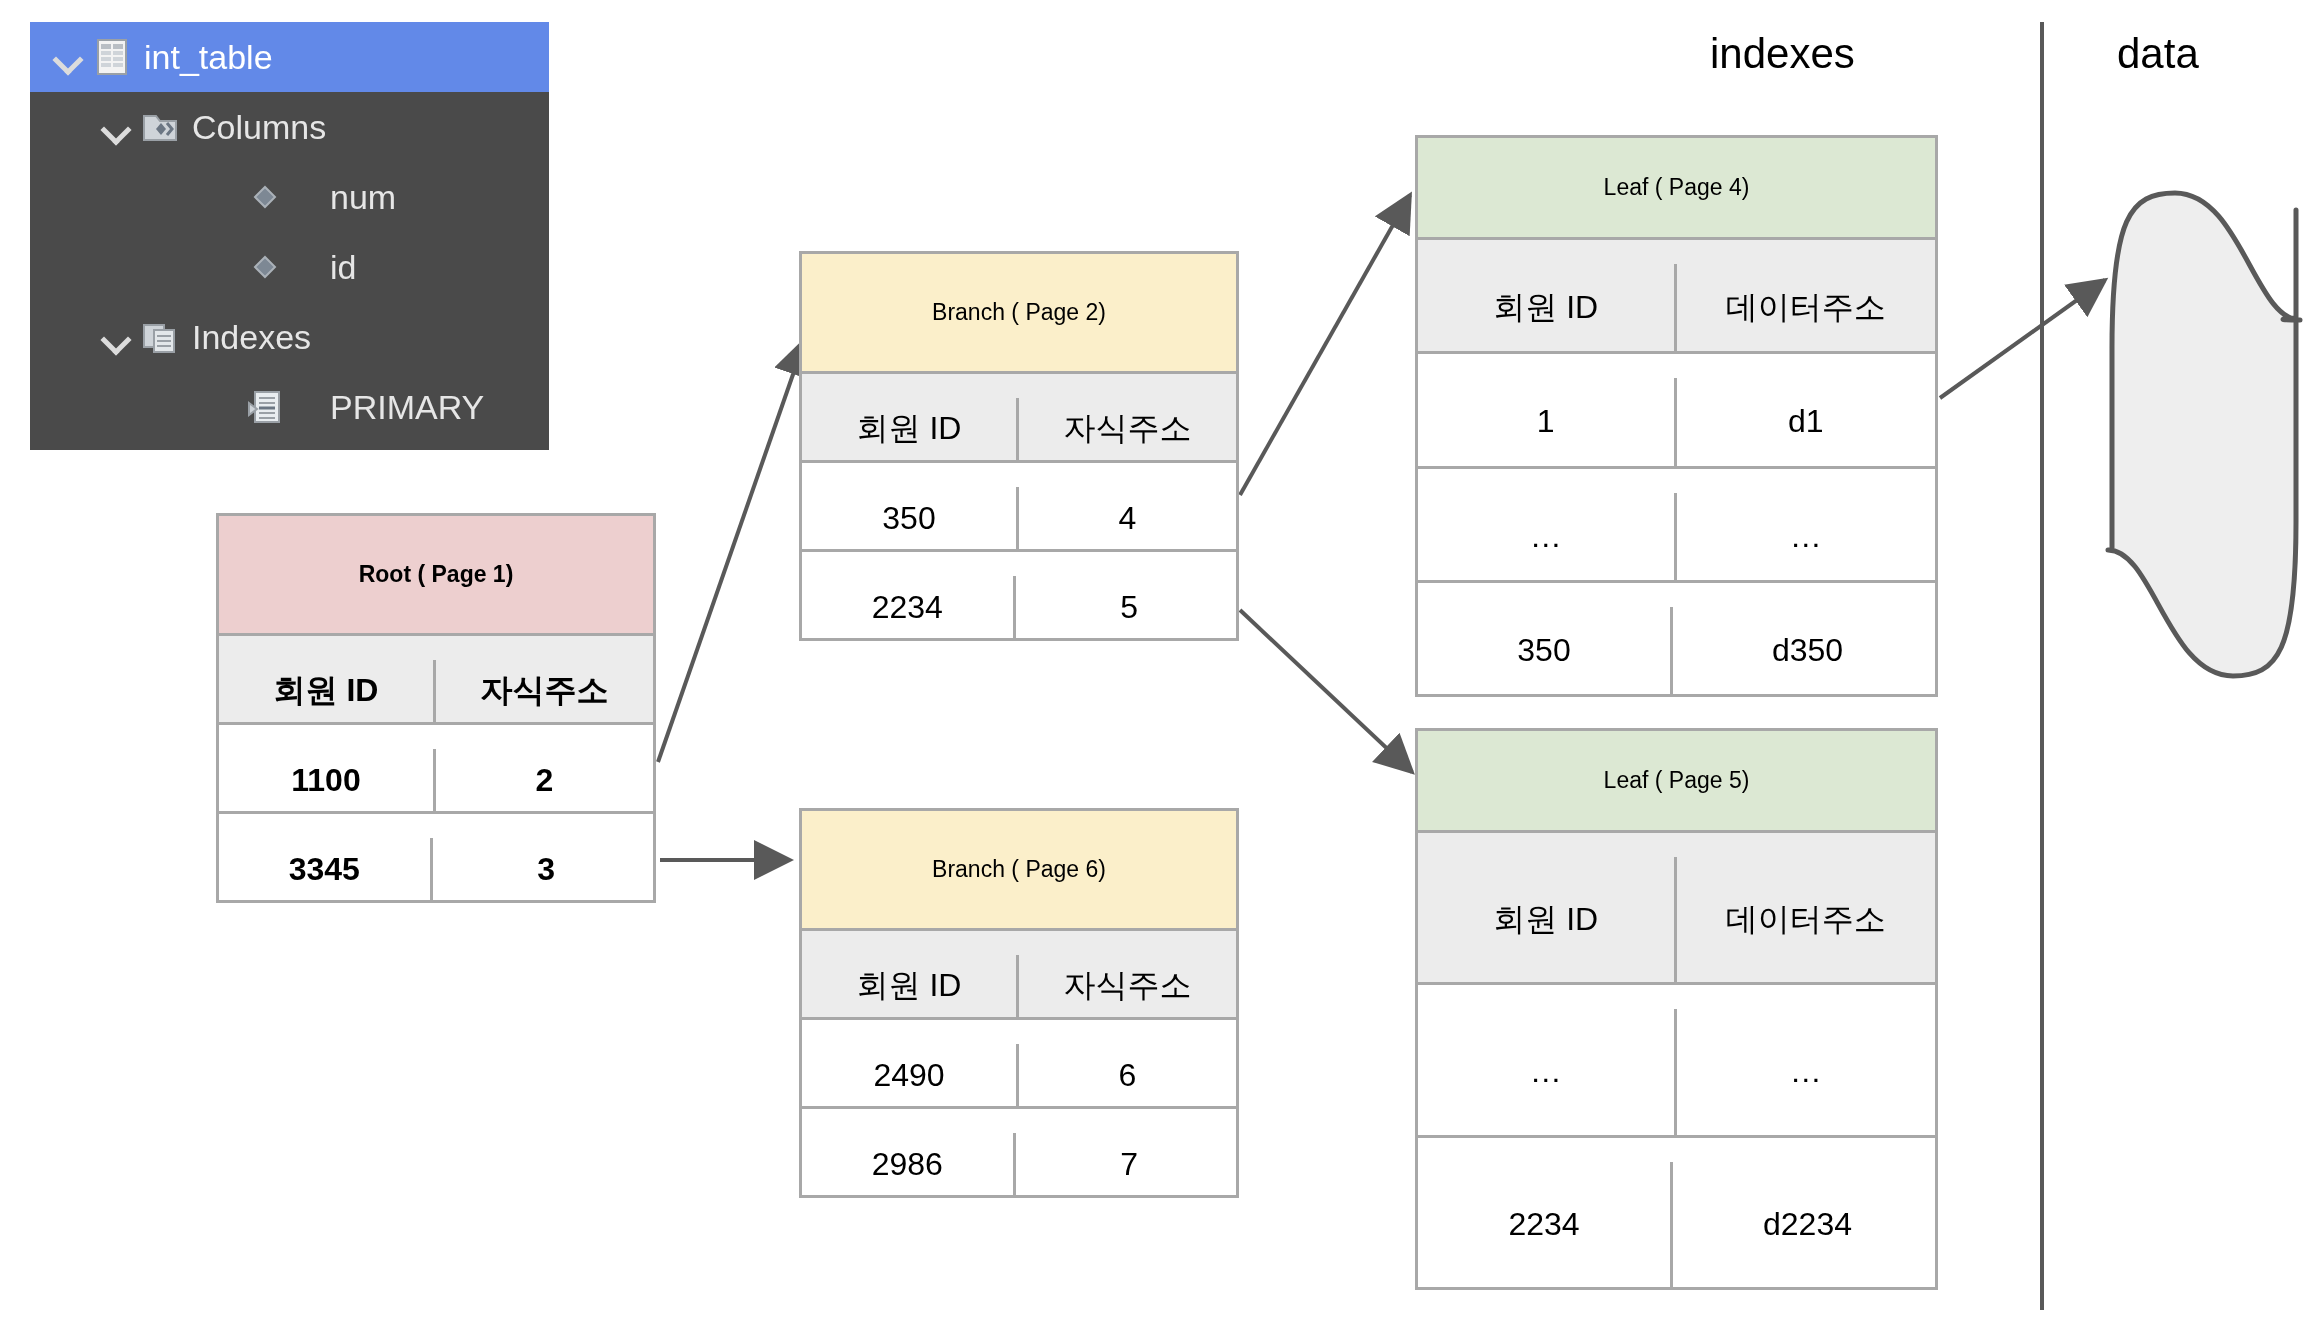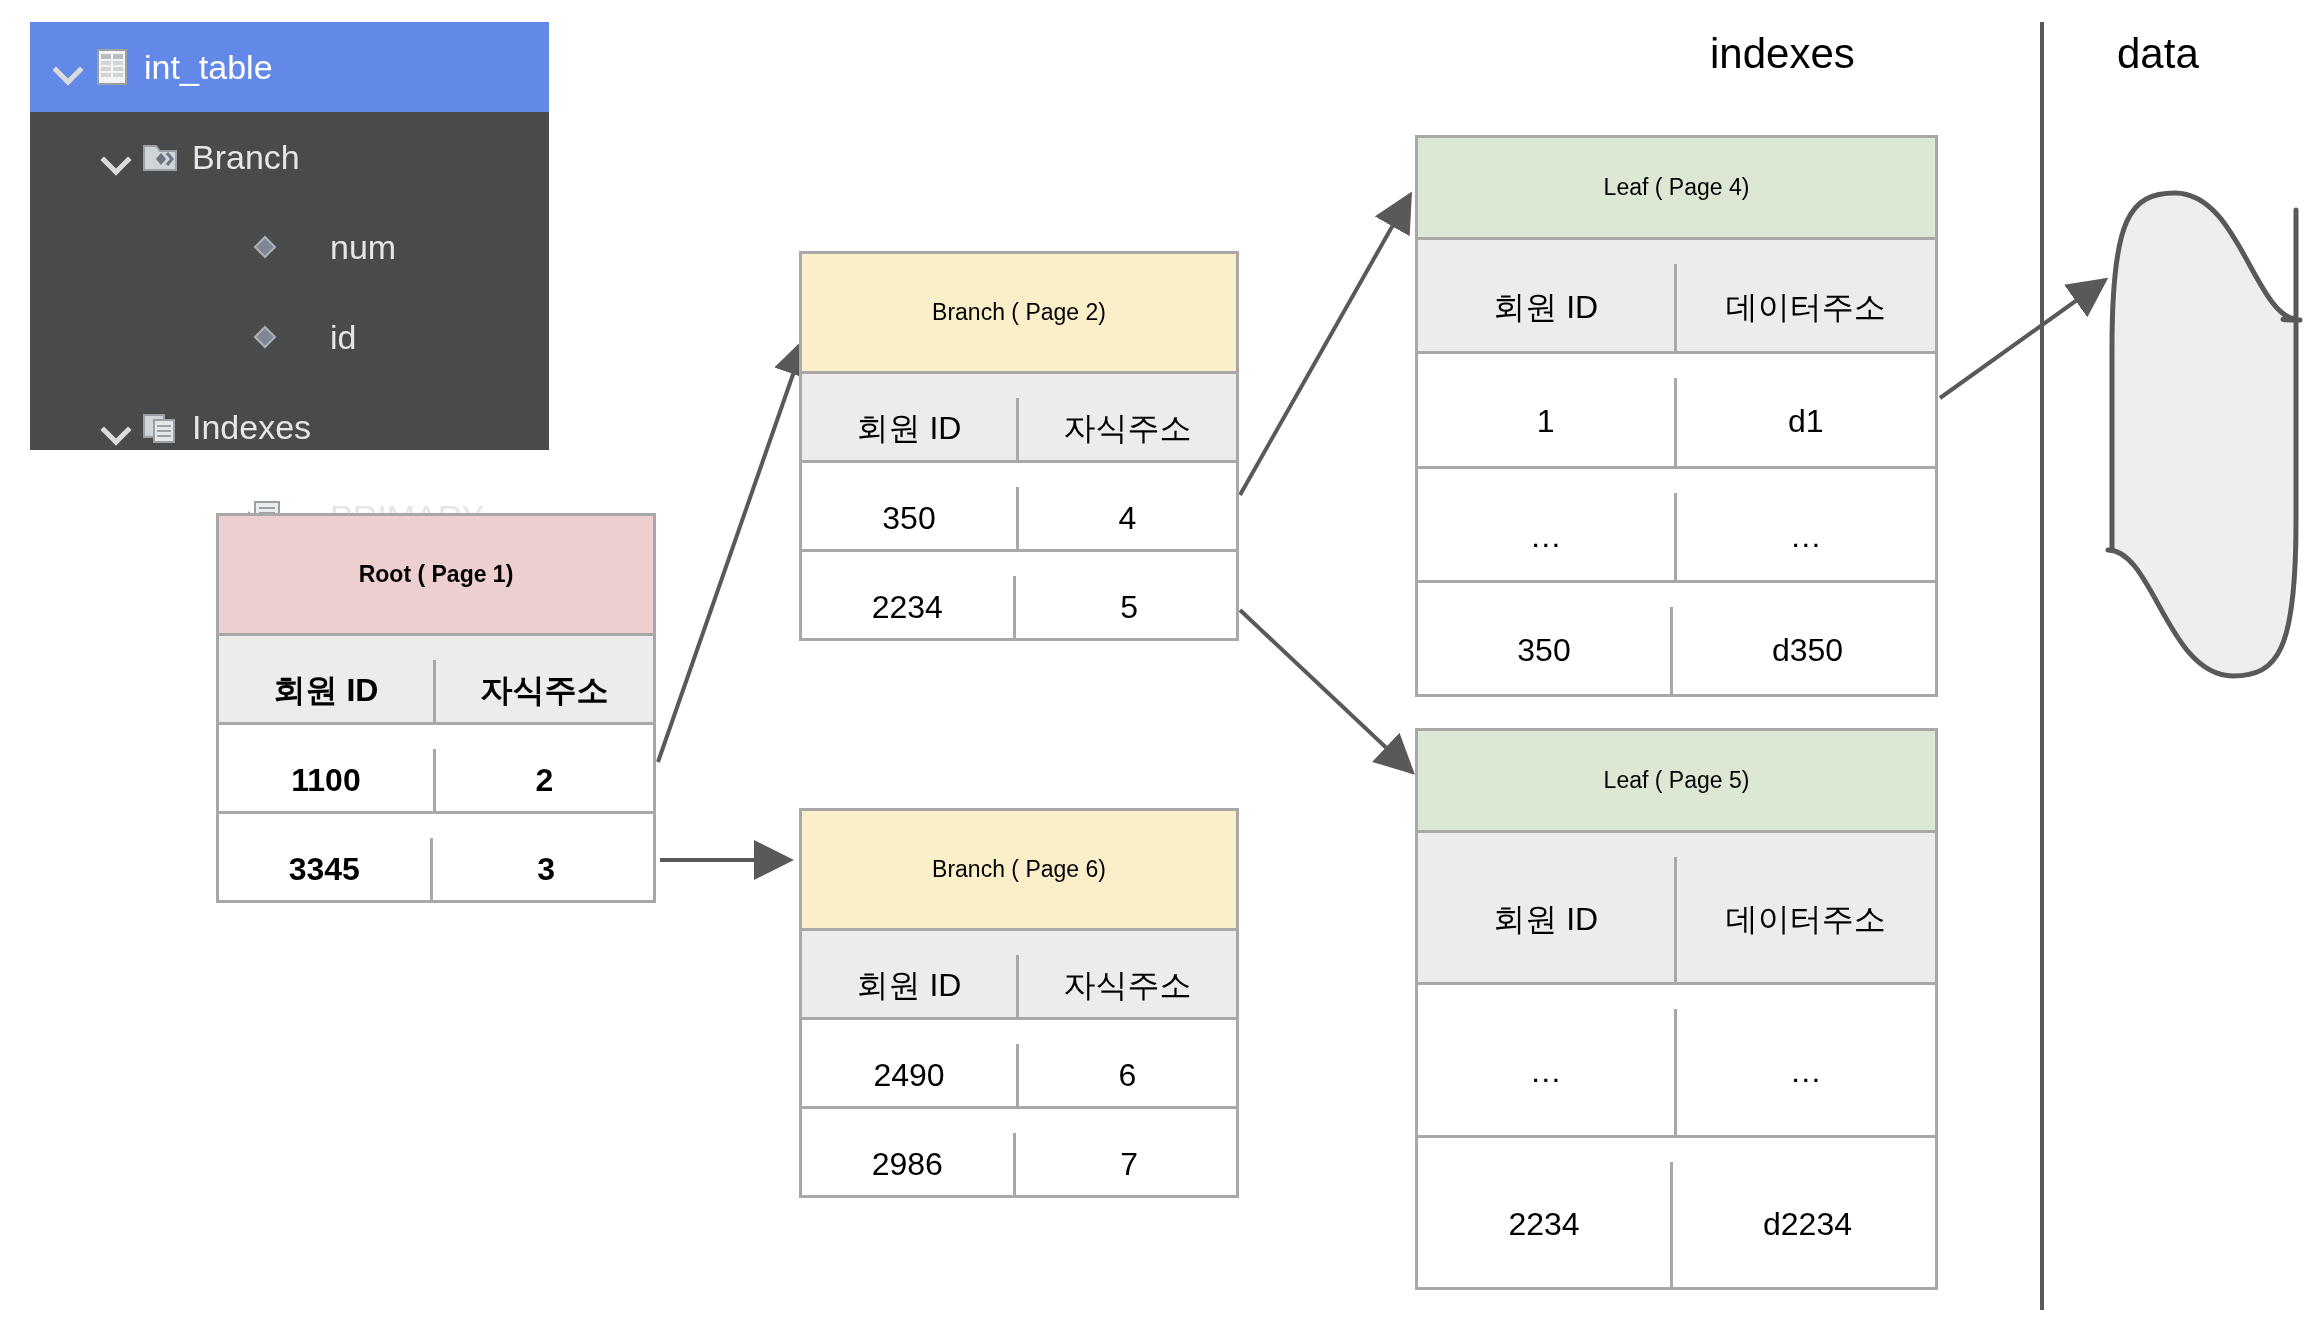--- a/index.html
+++ b/index.html
@@ -7,21 +7,21 @@
     width:2320px;height:1328px;position:relative;overflow:hidden;
     font-family:"Liberation Sans","DejaVu Sans",sans-serif;
     color:#000;
   }
   
   #tree-panel{
     position:absolute;left:30px;top:22px;width:519px;height:428px;
     background:#4a4a4a;box-sizing:border-box;
   }
   .tree-row{
-    display:flex;align-items:center;height:90px;box-sizing:border-box;
+    display:flex;align-items:center;height:70px;box-sizing:border-box;
     color:#e6e6e6;font-size:34px;white-space:nowrap;
   }
   .tree-row.selected{background:#6289e8;color:#ffffff;}
   .tree-row.lvl0{padding-left:20px;}
   .tree-row.lvl1{padding-left:68px;}
   .tree-row.lvl2{padding-left:140px;gap:33px;}
   .chev{
     width:34px;height:34px;flex:0 0 34px;margin-right:8px;position:relative;
   }
   .chev::after{
@@ -123,21 +123,21 @@
     <span class="tlabel">int_table</span>
   </div>
 
   <div class="tree-row lvl1">
     <span class="chev"></span>
     <svg class="ticon" viewBox="0 0 40 40">
       <path d="M4,9 h12 l4,5 h16 v19 h-32 z" fill="#cfd4d9" stroke="#9aa0a6" stroke-width="2"></path>
       <path d="M16,22 l5,-6 l5,6 l-5,6 z" fill="#6b7683"></path>
       <path d="M27,16 l5,6 l-5,6" fill="none" stroke="#6b7683" stroke-width="3"></path>
     </svg>
-    <span class="tlabel">Branch</span>
+    <span class="tlabel">Columns</span>
   </div>
 
   <div class="tree-row lvl2">
     <span class="chev blank"></span>
     <svg class="ticon" viewBox="0 0 40 40">
       <path d="M20,10 l10,10 l-10,10 l-10,-10 z" fill="#7d8894" stroke="#aab1b8" stroke-width="2"></path>
     </svg>
     <span class="tlabel">num</span>
   </div>
 

